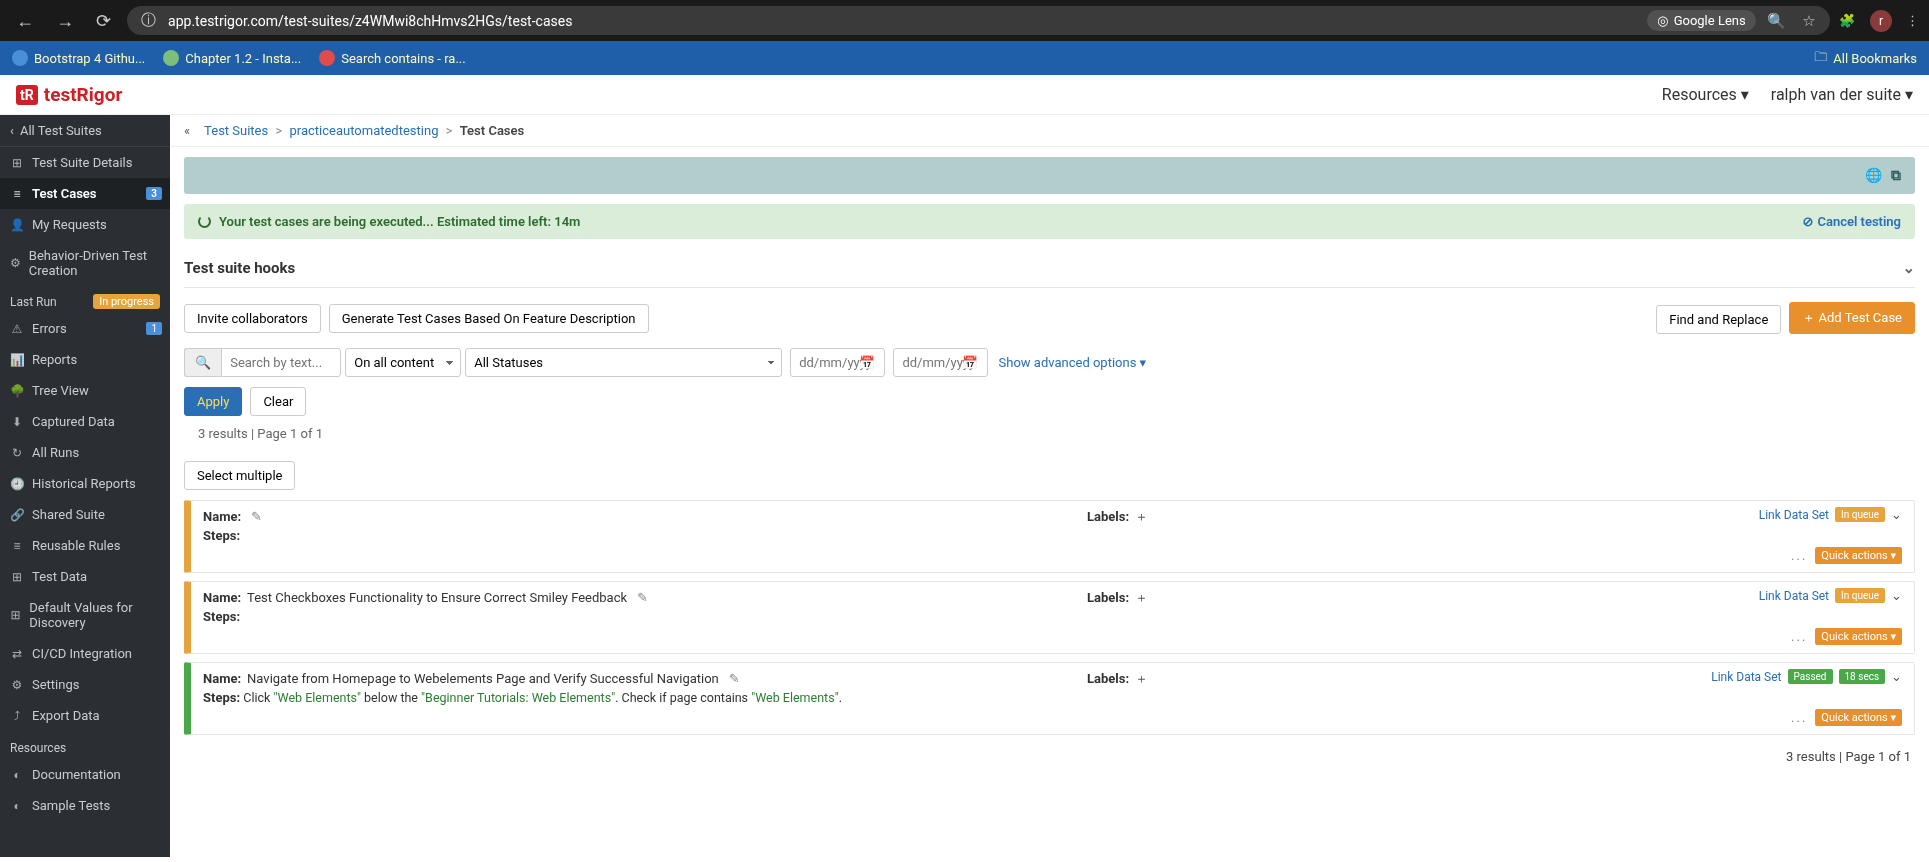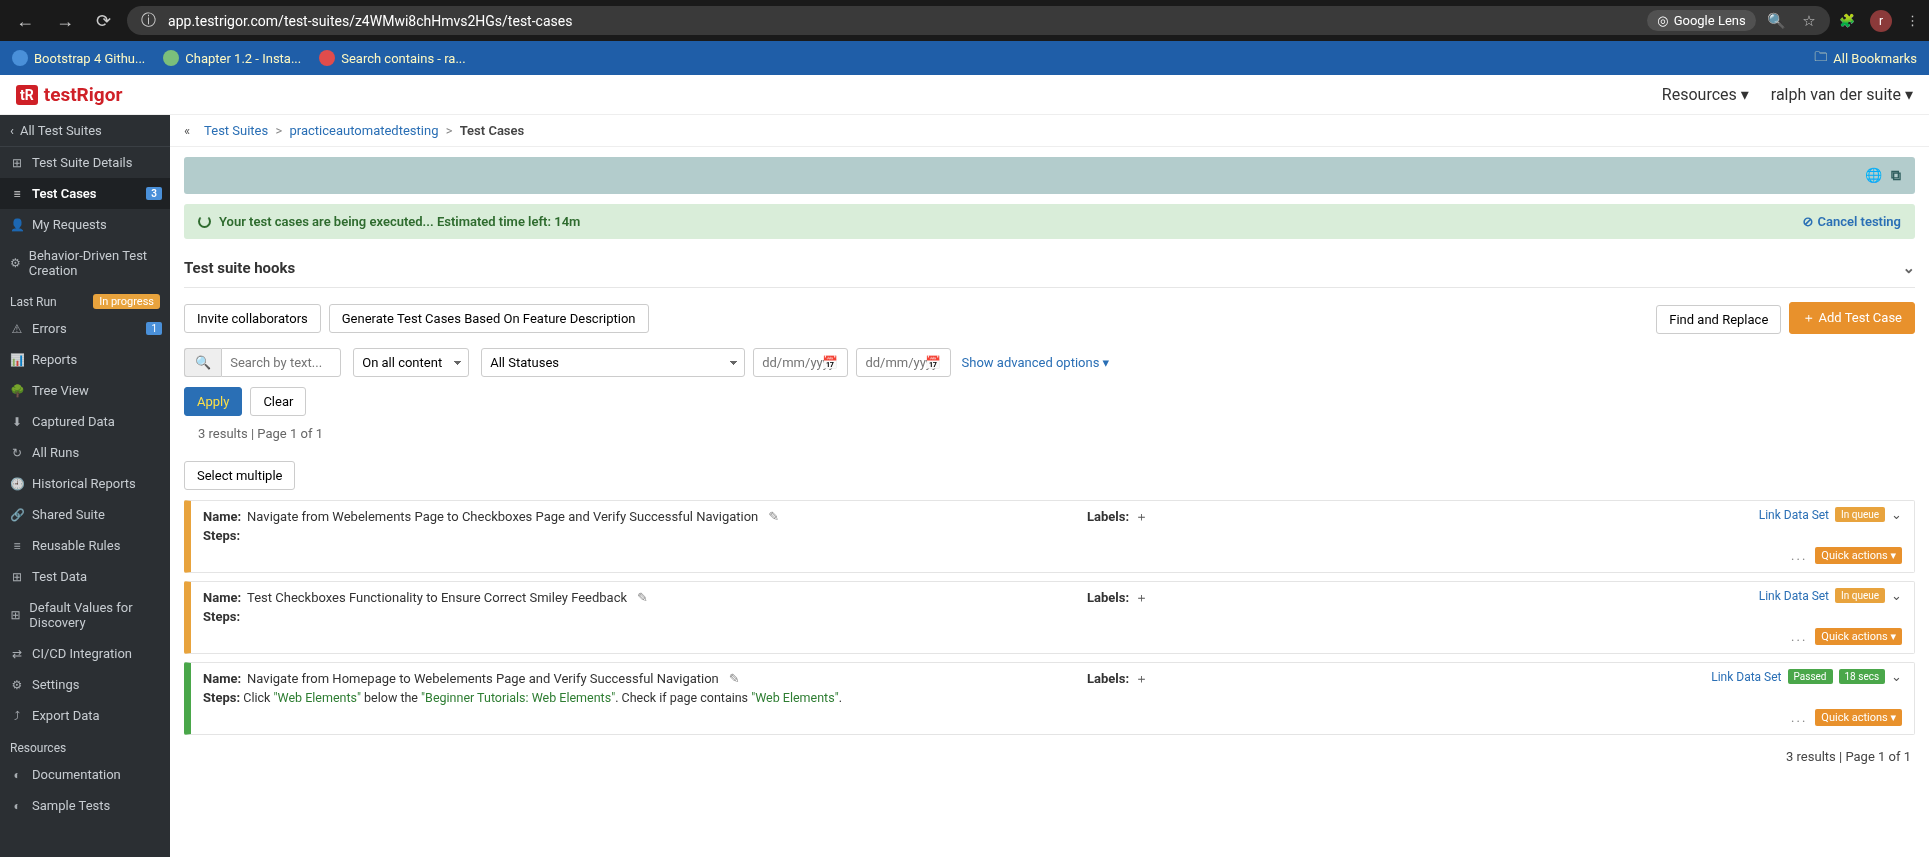--- a/index.html
+++ b/index.html
@@ -53,22 +53,22 @@
   .hooks .chev { margin-left:auto; color:#666; cursor:pointer;}
   .toolbar { margin:14px 14px 0; display:flex; align-items:center; gap:8px;}
   .btn { padding:6px 12px; border:1px solid #ccc; background:#fff; border-radius:3px; font-size:13px; cursor:pointer;}
   .btn.primary { background:#e8912c; border-color:#e8912c; color:#fff;}
   .btn.blue { background:#2a6fb5; border-color:#2a6fb5; color:#fde047;}
   .toolbar-right { margin-left:auto; display:flex; gap:8px;align-items:flex-end;}
   .filter-row { margin:14px 14px 0; display:flex; gap:0; align-items:center;}
   .search-grp { display:flex;}
   .search-ic { background:#eee; border:1px solid #ccc; border-right:none; padding:6px 10px; color:#666; border-radius:3px 0 0 3px;}
   .search-in { border:1px solid #ccc; padding:6px 8px; font-size:13px; width:120px; border-radius:0 3px 3px 0; }
-  .sel { border:1px solid #ccc; padding:6px 8px; font-size:13px; background:#fff; margin-left:12px; border-radius:3px; appearance:none; padding-right:26px; background-image: linear-gradient(45deg, transparent 50%, #666 50%), linear-gradient(135deg, #666 50%, transparent 50%); background-position: right 10px top 12px, right 6px top 12px; background-size:4px 4px,4px 4px; background-repeat:no-repeat;}
-  .sel.wide { width:264px;}
+  .sel { border:1px solid #ccc; padding:6px 8px; font-size:13px; background:#fff; margin-left:4px; border-radius:3px; appearance:none; padding-right:26px; background-image: linear-gradient(45deg, transparent 50%, #666 50%), linear-gradient(135deg, #666 50%, transparent 50%); background-position: right 10px top 12px, right 6px top 12px; background-size:4px 4px,4px 4px; background-repeat:no-repeat;}
+  .sel.wide { width:317px;}
   .date-in { border:1px solid #ccc; padding:6px 8px; font-size:13px; width:95px; margin-left:8px; border-radius:3px;}
   .adv { color:#2a6fb5; margin-left:10px; cursor:pointer; font-size:13px;}
   .action-row { margin:10px 14px 0; display:flex; gap:8px;}
   .results-meta { margin:10px 14px 0; font-size:13px; color:#666; padding-left:14px;}
   .sel-mult { margin:20px 14px 10px; }
   
   .tc-list { margin:0 14px;}
   .tc { border:1px solid #e4e4e4; border-left-width:7px; margin-top:8px; padding:8px 12px; position:relative; border-radius:2px;}
   .tc.queue { border-left-color:#e8a33d;}
   .tc.pass { border-left-color:#4aa74a;}
@@ -312,21 +312,20 @@
     <div class="tc-list">
 
       <div class="tc queue">
         <div class="tc-right">
           <span class="link-ds">Link Data Set</span>
           <span class="pill-status queue">In queue</span>
           <span class="chev-row">⌄</span>
         </div>
         <div class="tc-top">
           <span class="tc-label">Name:</span>
-          <span class="tc-name">Navigate from Webelements Page to Checkboxes Page and Verify Successful Navigation</span>
           <span class="edit-ic">✎</span>
           <div class="labels-col" style="position:absolute; left:52%;">
             <span>Labels:</span>
             <span class="plus-ic">＋</span>
           </div>
         </div>
         <div class="tc-steps"><span class="lbl">Steps:</span></div>
         <div class="tc-bottom">
           <span class="dots">...</span>
           <span class="quick">Quick actions ▾</span>

